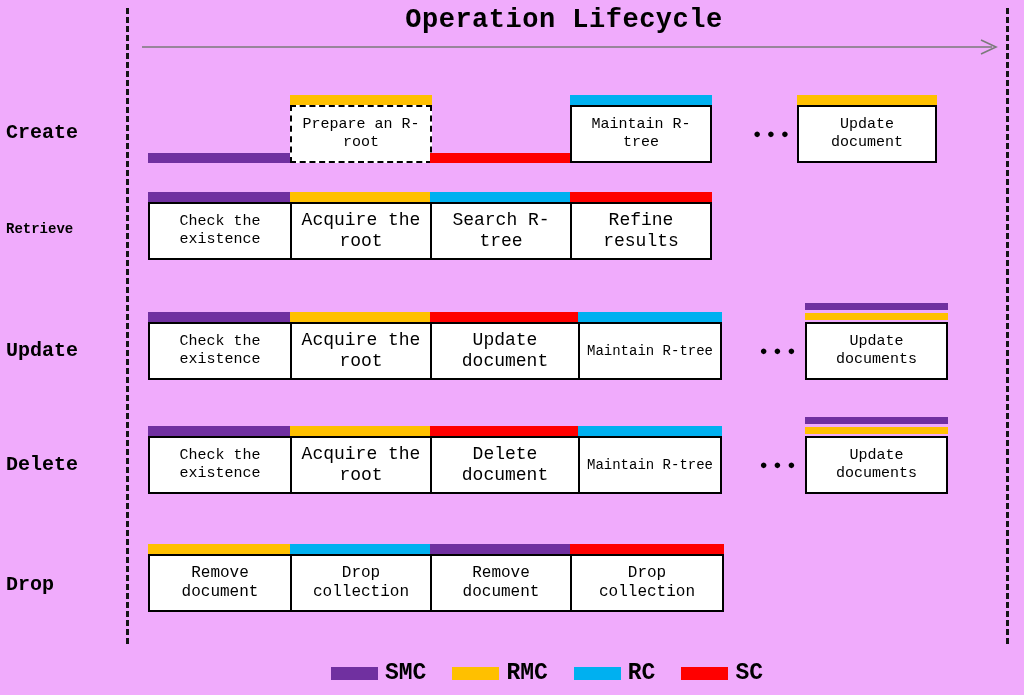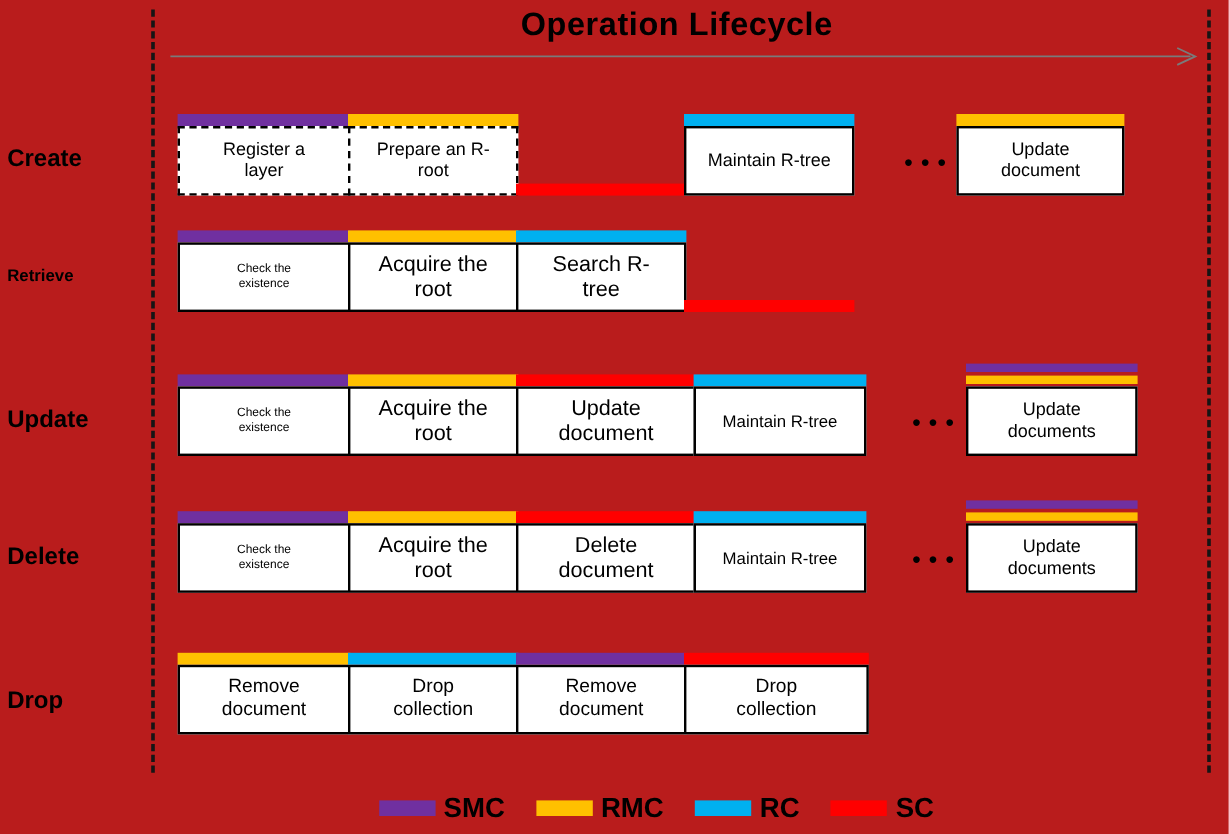--- a/index.html
+++ b/index.html
@@ -1,17 +1,17 @@
 <!DOCTYPE html>
 <html><head>
 <meta charset="utf-8">
 <style>
   html,body{margin:0;padding:0;background:#fff;}
-  .canvas{position:relative;width:1024px;height:695px;background:#b91c1c;overflow:hidden;
-          font-family:Liberation Sans, sans-serif;color:#000;}
+  .canvas{position:relative;width:1024px;height:695px;background:#f0abfc;overflow:hidden;
+          font-family:Liberation Mono, monospace;color:#000;}
   .title{position:absolute;top:5px;left:128px;width:872px;text-align:center;
          font-size:27px;font-weight:bold;letter-spacing:.5px;}
   .arrow{position:absolute;left:140px;top:36px;}
   .vline{position:absolute;top:8px;height:636px;width:0;border-left:3px dashed #151515;}
   .vline.left{left:126px;}
   .vline.right{left:1006px;}
   .rowlabel{position:absolute;left:6px;width:118px;font-weight:bold;font-size:20px;}
   .rowlabel.big{font-size:14px;}
   .oprow{position:absolute;left:148px;display:flex;align-items:flex-end;}
   .opbox{display:flex;flex-direction:column;box-sizing:border-box;}
@@ -19,21 +19,21 @@
   .w144{width:144px}.w142{width:142px}.w150{width:150px}.w154{width:154px}
   .w140{width:140px}.w143{width:143px}
   .bar{height:10px;width:100%;}
   .bar7{height:7px;width:100%;}
   .gap3{margin-bottom:3px;}
   .gap2{margin-bottom:2px;}
   .body{height:58px;border:2px solid #000;background:#fff;box-sizing:border-box;
         display:flex;align-items:center;justify-content:center;text-align:center;
         white-space:pre-line;line-height:1.18;padding:0 4px;}
   .body.dashed{border-style:dashed;}
-  .fs13{font-size:10px}.fs14{font-size:14px}.fs15{font-size:15px}
+  .fs13{font-size:15px}.fs14{font-size:14px}.fs15{font-size:15px}
   .fs16{font-size:16px}.fs18{font-size:18px}
   .dots{align-self:flex-end;height:58px;display:flex;align-items:center;justify-content:center;
         font-size:13px;font-weight:bold;letter-spacing:6px;text-indent:6px;}
   .dots-c{margin-left:33px;width:52px;}
   .dots-u{margin-left:28px;width:55px;}
   .legend{position:absolute;top:660px;left:0;width:1024px;box-sizing:border-box;
           padding-left:70px;display:flex;justify-content:center;align-items:center;gap:26px;}
   .legend-item{display:flex;align-items:center;gap:7px;}
   .swatch{width:47px;height:13px;display:inline-block;}
   .legend-label{font-size:23px;font-weight:bold;}
@@ -55,22 +55,20 @@
 
   <div class="rowlabel" style="top:121px">Create</div>
   <div class="rowlabel big" style="top:221px">Retrieve</div>
   <div class="rowlabel" style="top:339px">Update</div>
   <div class="rowlabel" style="top:453px">Delete</div>
   <div class="rowlabel" style="top:573px">Drop</div>
 
   <div class="oprow" style="top:95px">
     <div class="opbox w144">
       <div class="bar" style="background: rgb(112, 48, 160);"></div>
-      <div class="body dashed fs15">Register a
-layer</div>
     </div>
     <div class="opbox w142 ml">
       <div class="bar" style="background: rgb(255, 192, 0);"></div>
       <div class="body dashed fs15">Prepare an R-
 root</div>
     </div>
     <div class="opbox w142 ml">
       <div class="bar" style="background: rgb(255, 0, 0);"></div>
     </div>
     <div class="opbox w142 ml">
@@ -96,20 +94,22 @@
       <div class="body fs18">Acquire the
 root</div>
     </div>
     <div class="opbox w142 ml">
       <div class="bar" style="background: rgb(0, 176, 240);"></div>
       <div class="body fs18">Search R-
 tree</div>
     </div>
     <div class="opbox w142 ml">
       <div class="bar" style="background: rgb(255, 0, 0);"></div>
+      <div class="body fs18">Refine
+results</div>
     </div>
   </div>
 
   <div class="oprow" style="top:303px">
     <div class="opbox w144">
       <div class="bar" style="background: rgb(112, 48, 160);"></div>
       <div class="body fs13">Check the
 existence</div>
     </div>
     <div class="opbox w142 ml">

